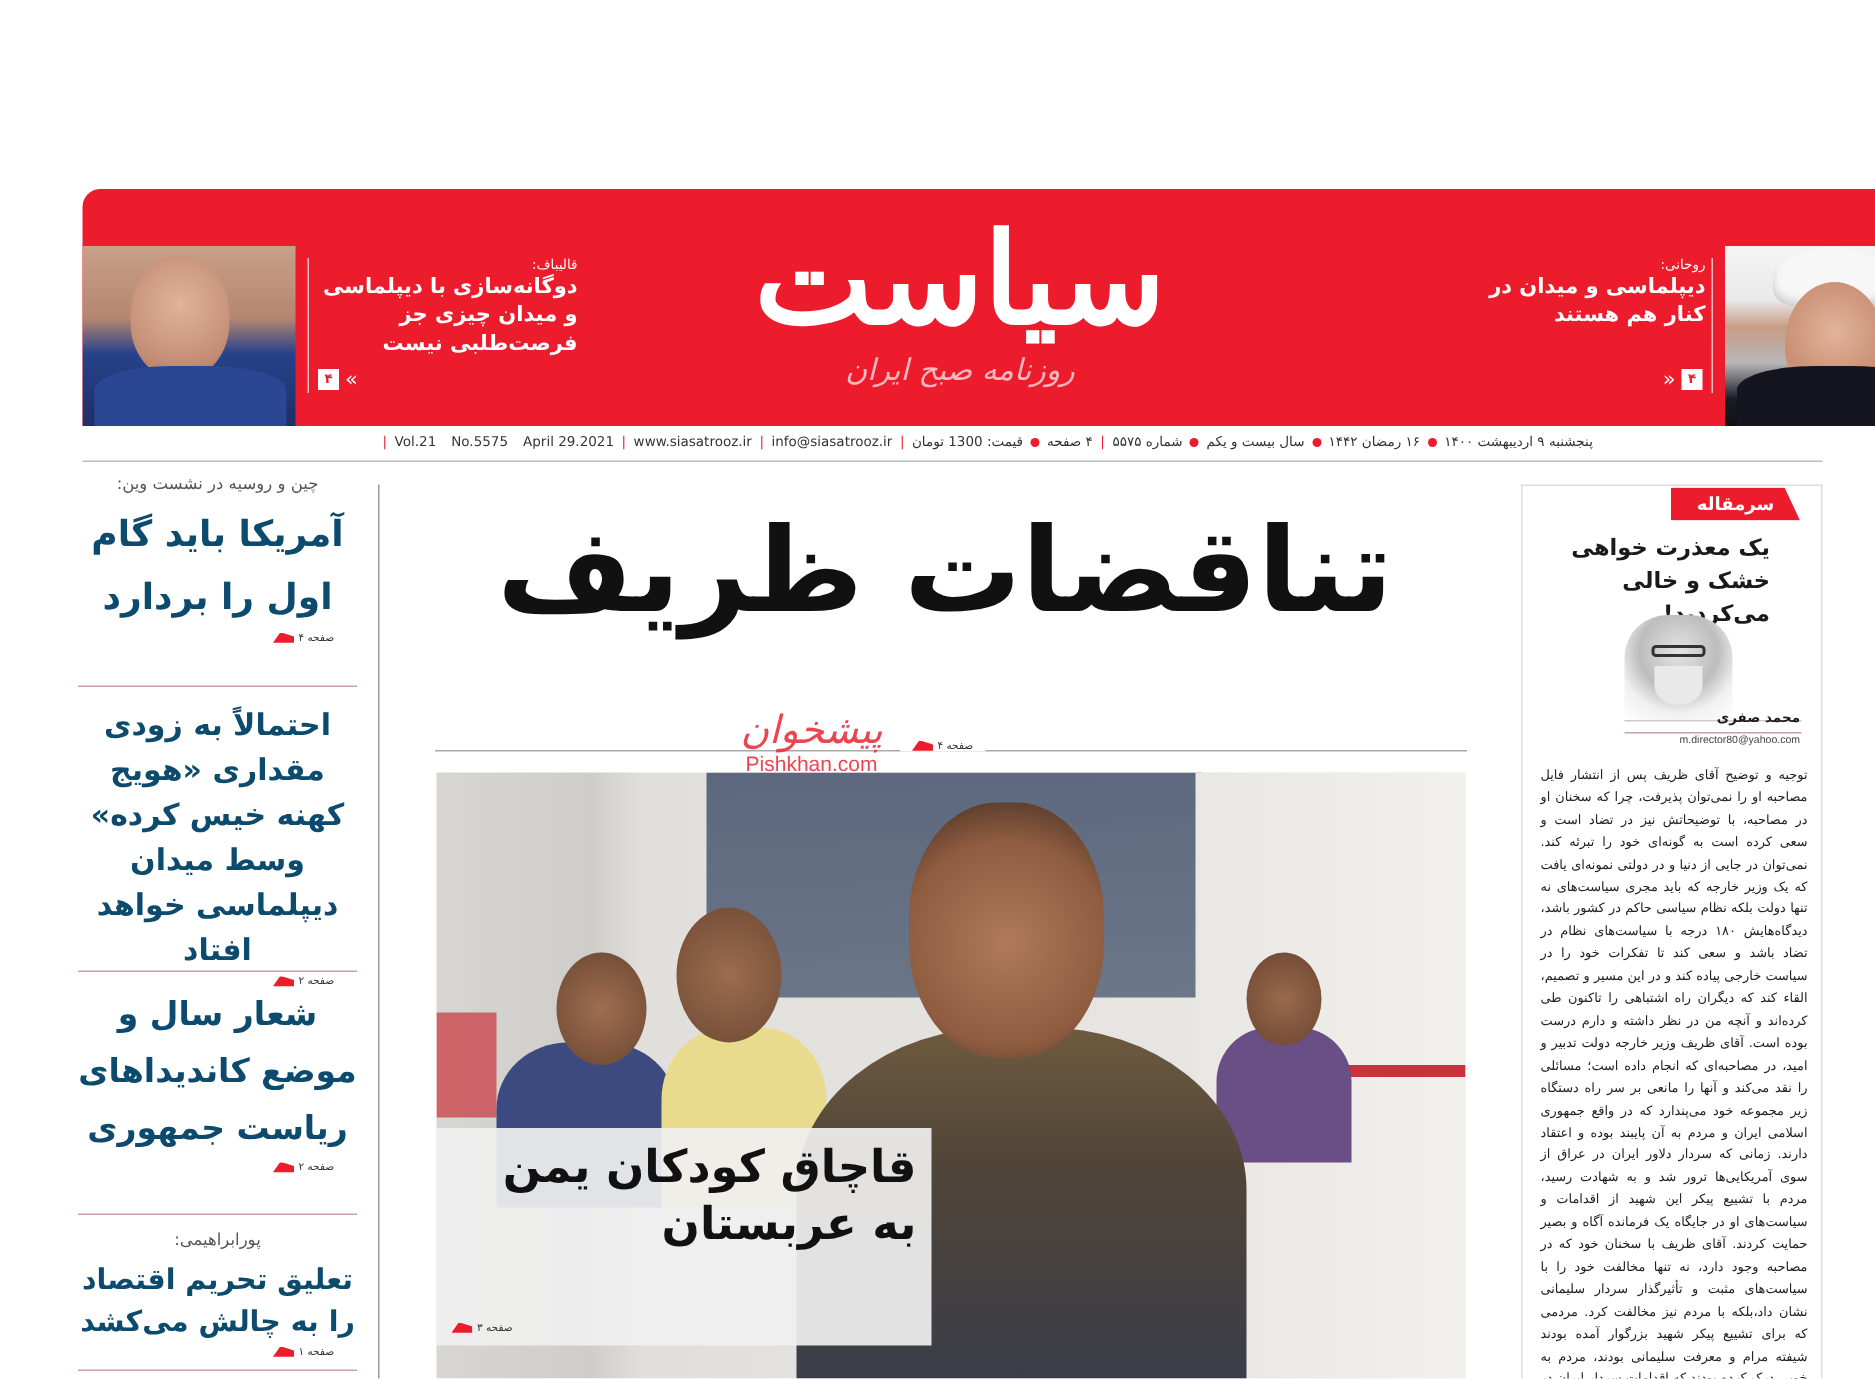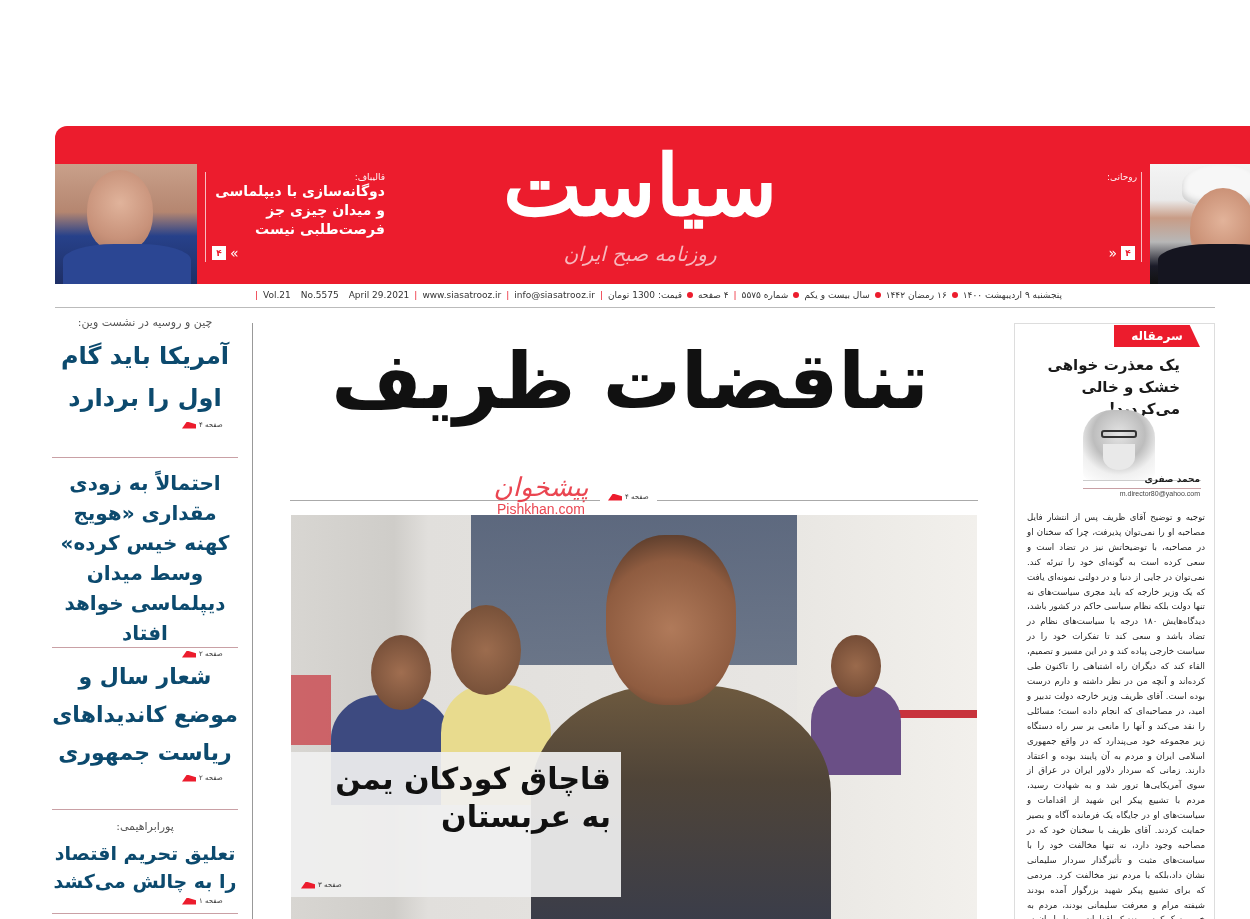--- a/index.html
+++ b/index.html
@@ -41,21 +41,21 @@
     position: absolute; bottom: 2px; display: flex; align-items: center; gap: 4px; direction: ltr;
   }
   .mh-teaser.left .mh-page { left: 6px; }
   .mh-teaser.right .mh-page { right: 6px; flex-direction: row-reverse; }
   .mh-page .num { background: #fff; color: #ec1c2d; font-size: 9px; font-weight: bold; width: 14px; height: 14px; text-align: center; line-height: 14px; }
   .mh-page .arrows { color: #fff; font-size: 14px; line-height: 14px; }
   .logo {
     position: absolute; left: 385px; top: 0; width: 400px; height: 158px; text-align: center; color: #fff;
   }
   .logo-main { font-family: "DejaVu Serif", serif; font-size: 84px; font-weight: bold; line-height: 120px; letter-spacing: -2px; }
-  .logo-sub { position: absolute; left: 100px; top: 116px; width: 200px; font-family: "DejaVu Serif", serif; font-size: 20px; color: #f7b7bd; font-style: italic; }
+  .logo-sub { position: absolute; left: 100px; top: 108px; width: 200px; font-family: "DejaVu Serif", serif; font-size: 20px; color: #f7b7bd; font-style: italic; }
 
   
   .datebar {
     position: absolute; left: 255px; top: 288px; width: 755px; height: 14px;
     font-size: 9px; color: #333; display: flex; align-items: center; white-space: nowrap; gap: 5px;
   }
   .datebar .sep { color: #ec1c2d; }
   .datebar .dot { display: inline-block; width: 6px; height: 6px; background: #ec1c2d; border-radius: 50%; }
   .datebar .fa { direction: rtl; display: flex; gap: 5px; align-items: center; }
   .rule-top { position: absolute; left: 55px; top: 307px; width: 1160px; height: 1px; background: #bbb; }
@@ -158,20 +158,21 @@
     </div>
   </div>
 
   <div class="logo">
     <div class="logo-main">سیاست روز</div>
     <div class="logo-sub">روزنامه صبح ایران</div>
   </div>
 
   <div class="mh-teaser right rtl">
     <div class="mh-kicker">روحانی:</div>
+    <div class="mh-title">دیپلماسی و میدان در کنار هم هستند</div>
     <div class="mh-page">
       <span class="num">۴</span>
       <span class="arrows">»</span>
     </div>
   </div>
   <div class="mh-photo right">
     <div class="turban"></div>
       <div class="head"></div>
       <div class="body"></div>
   </div>

